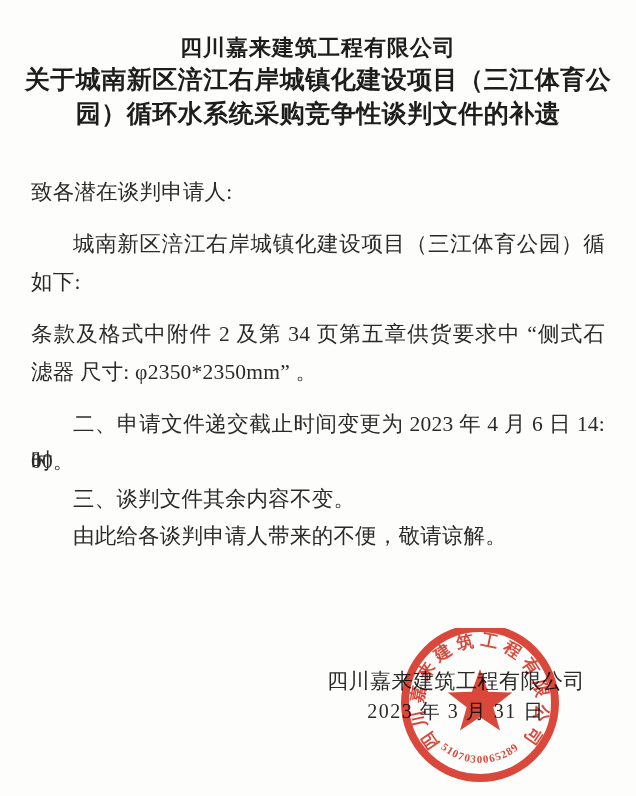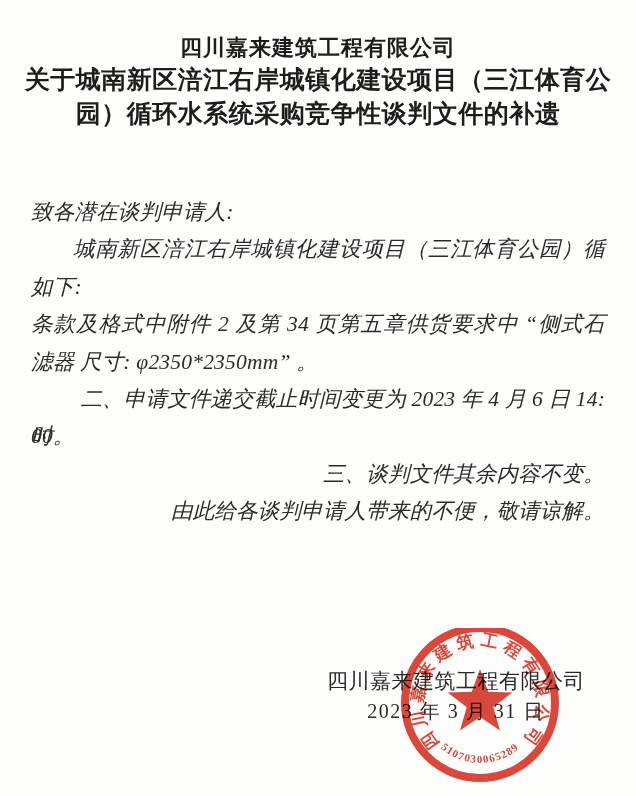--- a/index.html
+++ b/index.html
@@ -34,39 +34,38 @@
   .title-line-2, .title-line-3 {
     font-size: 25px;
     line-height: 34px;
     letter-spacing: 0.5px;
   }
   
   .body-block {
     position: absolute;
     left: 31px;
     right: 31px;
-    top: 194px;
-    font-style: italic;
+    top: 174px;
   }
   .body-line {
     font-size: 21.5px;
     line-height: 37.4px;
     height: 37.4px;
     color: #2a2a2a;
     letter-spacing: 0.2px;
     white-space: pre;
   }
   .body-line.fill {
     white-space: normal;
     text-align: justify;
     text-align-last: justify;
+    margin-top: 15px;
   }
   .body-line.indent {
     text-indent: 42px;
-    text-align: right;
   }
   
   .signature-block {
     position: absolute;
     top: 669px;
     right: 51px;
     text-align: center;
     color: #2a2a2a;
   }
   .signature-company {

